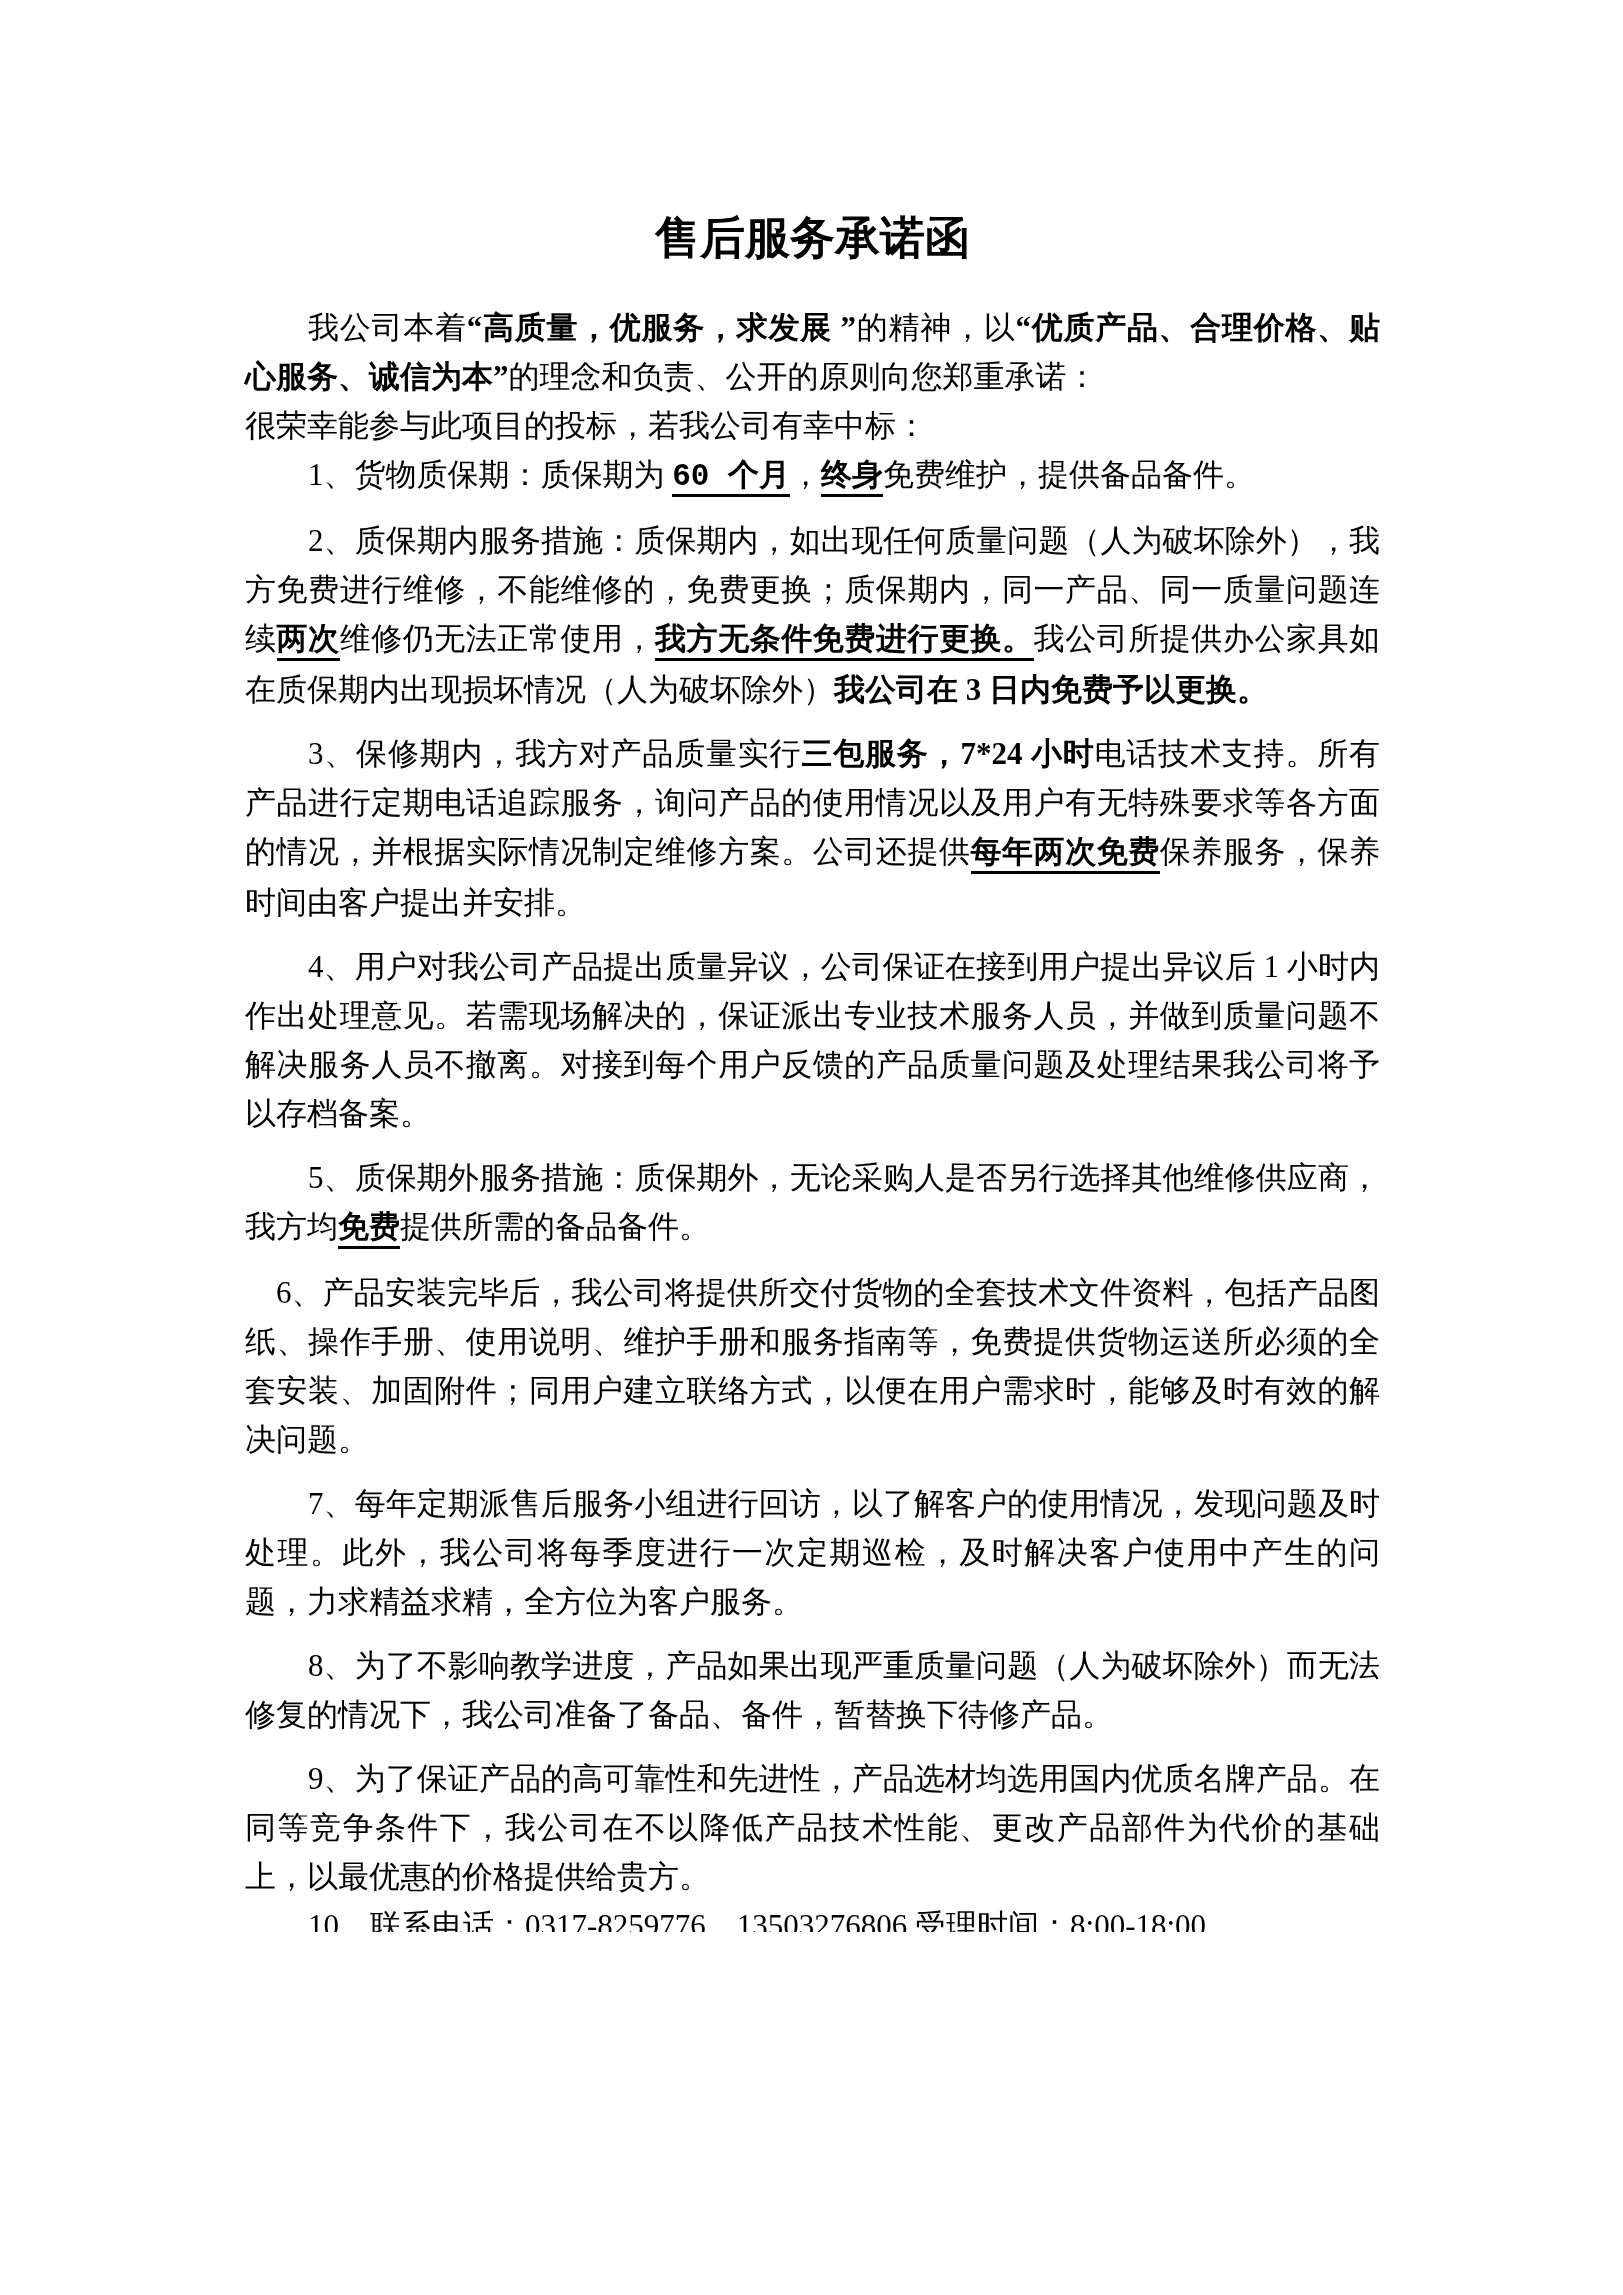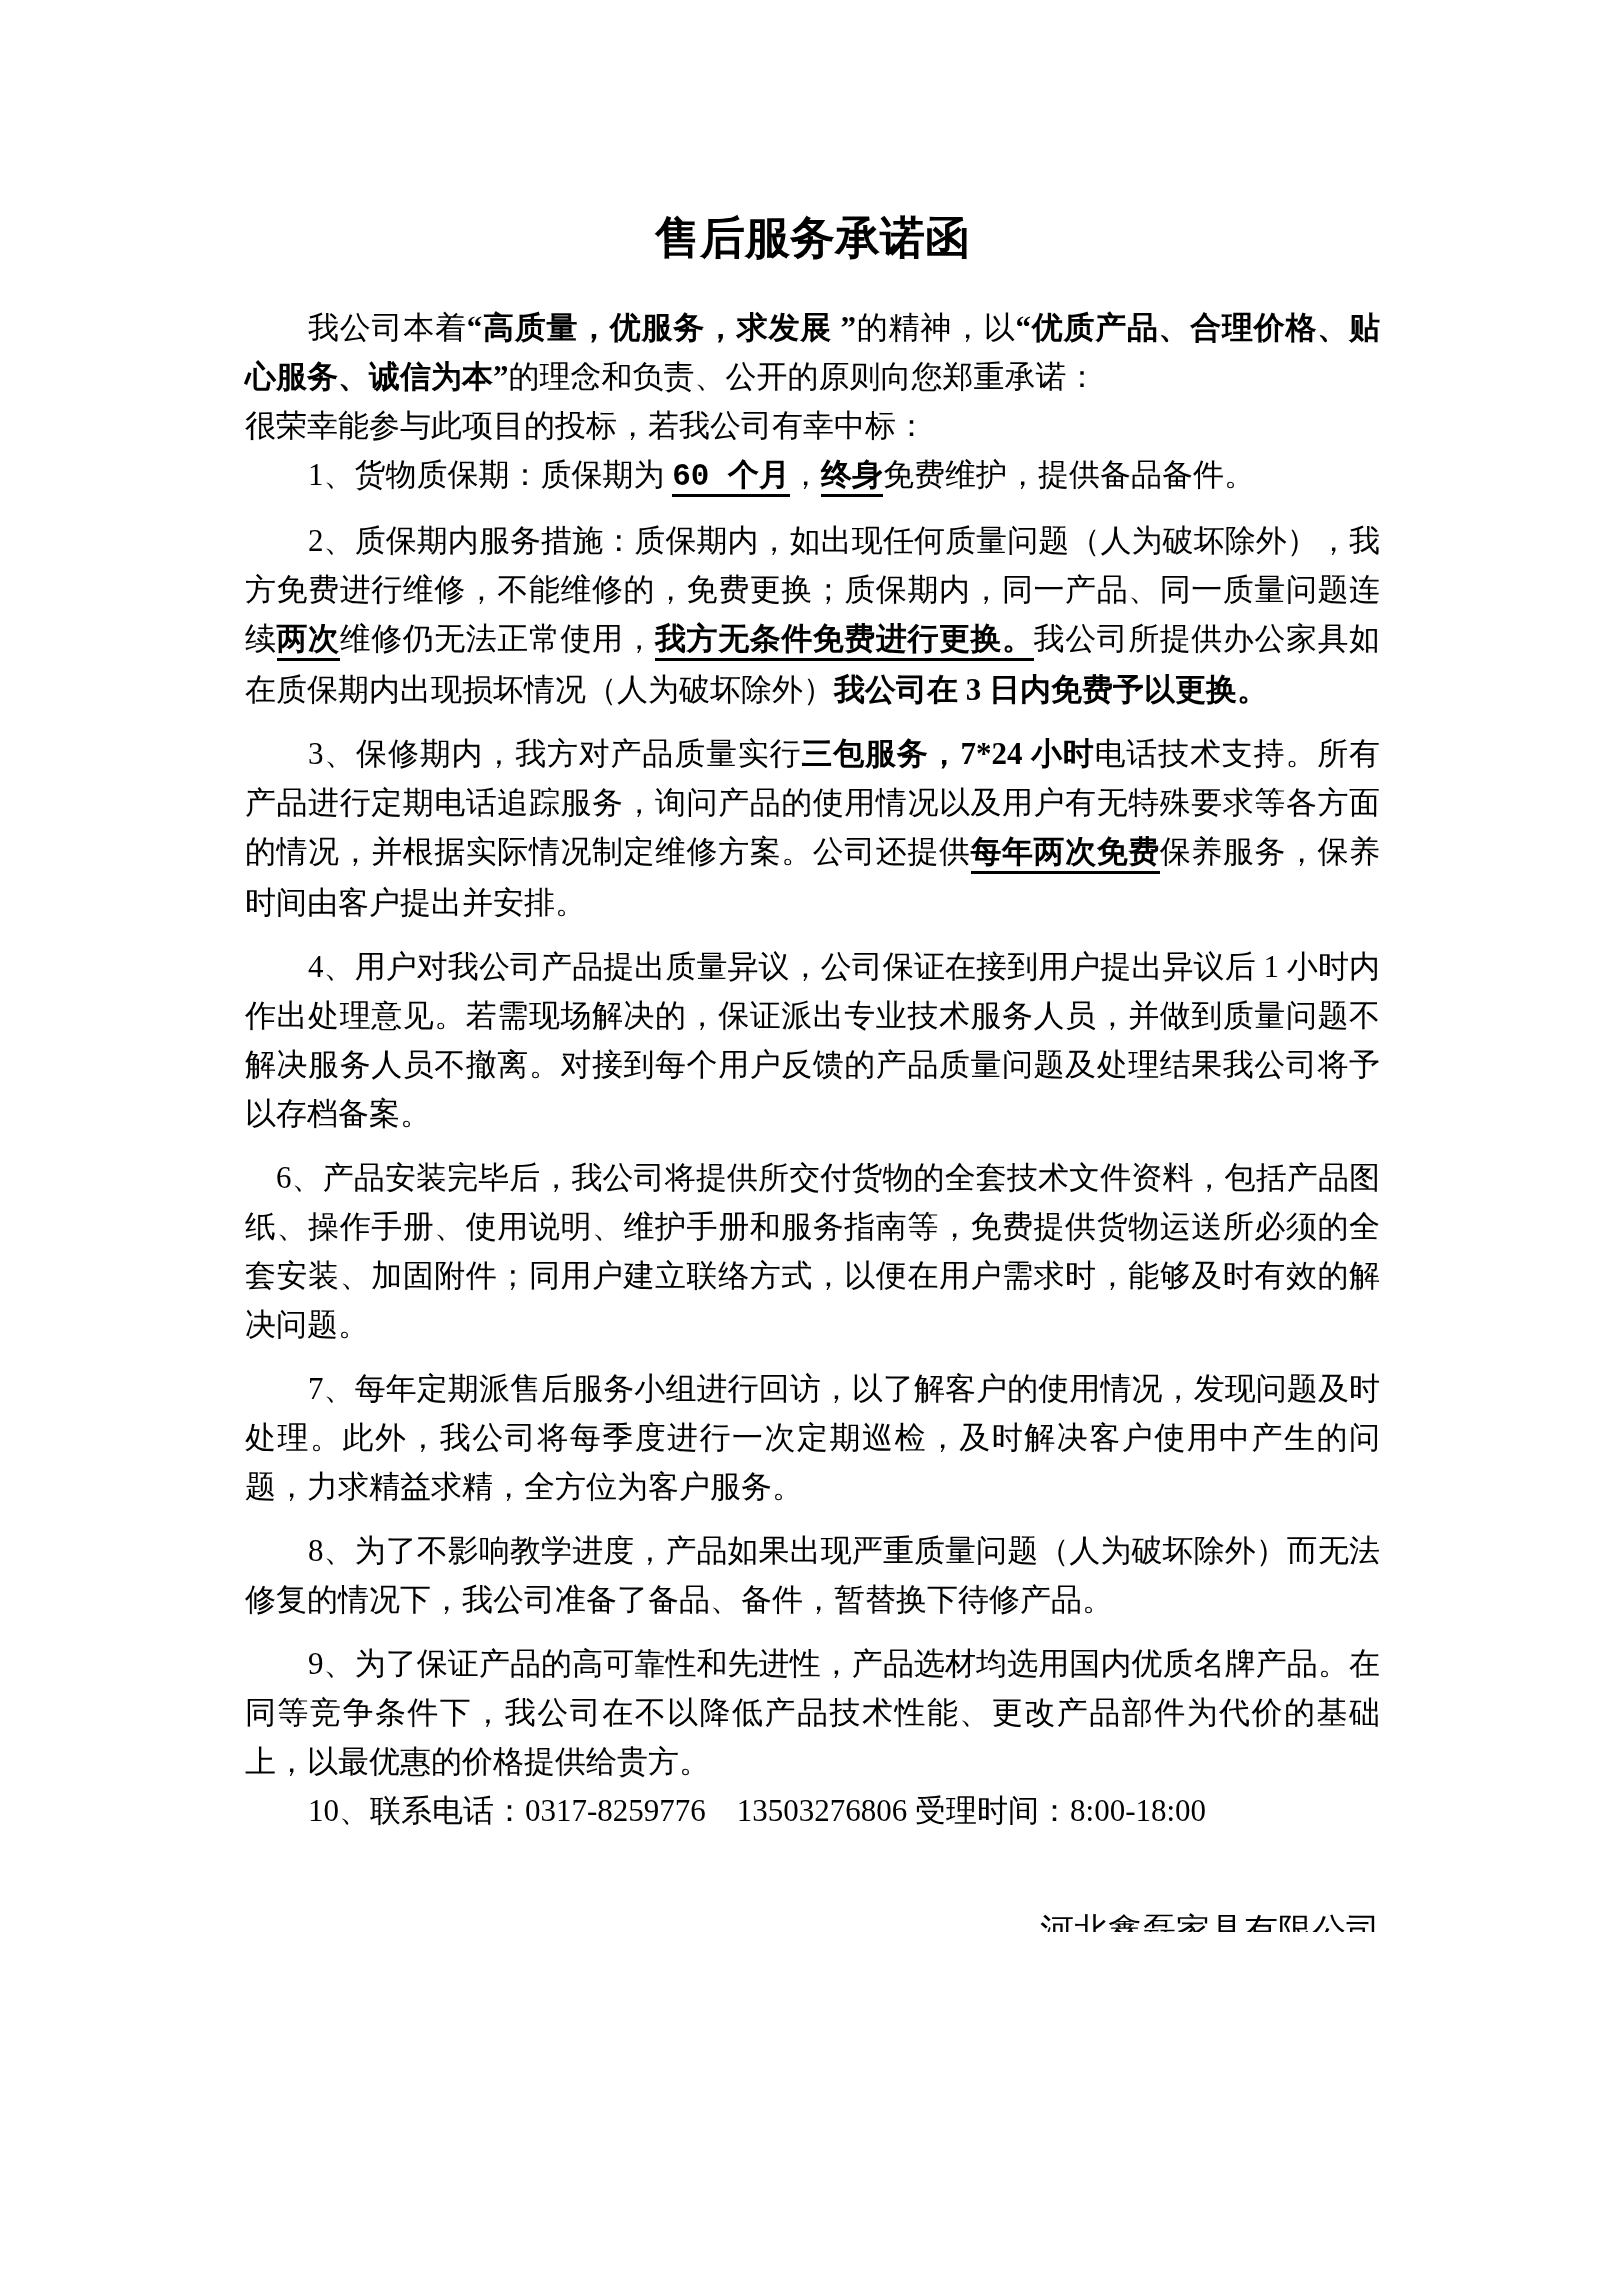--- a/index.html
+++ b/index.html
@@ -50,20 +50,21 @@
 <div class="page">
   <h1 class="doc-title">售后服务承诺函</h1>
 
   <div>
       <p class="para ind2"><span>我公司本着</span><span class="b">“高质量，优服务，求发展 ”</span><span>的精神，以</span><span class="b">“优质产品、合理价格、贴心服务、诚信为本”</span><span>的理念和负责、公开的原则向您郑重承诺：</span></p>
       <p class="para"><span>很荣幸能参与此项目的投标，若我公司有幸中标：</span></p>
       <p class="para ind2"><span>1、货物质保期：质保期为 </span><span class="b u">60 个月</span><span>，</span><span class="b u">终身</span><span>免费维护，提供备品备件。</span></p>
       <p class="para ind2 spaced"><span>2、质保期内服务措施：质保期内，如出现任何质量问题（人为破坏除外），我方免费进行维修，不能维修的，免费更换；质保期内，同一产品、同一质量问题连续</span><span class="b u">两次</span><span>维修仍无法正常使用，</span><span class="b u">我方无条件免费进行更换。</span><span>我公司所提供办公家具如在质保期内出现损坏情况（人为破坏除外）</span><span class="b">我公司在 3 日内免费予以更换。</span></p>
       <p class="para ind2 spaced"><span>3、保修期内，我方对产品质量实行</span><span class="b">三包服务，7*24 小时</span><span>电话技术支持。所有产品进行定期电话追踪服务，询问产品的使用情况以及用户有无特殊要求等各方面的情况，并根据实际情况制定维修方案。公司还提供</span><span class="b u">每年两次免费</span><span>保养服务，保养时间由客户提出并安排。</span></p>
       <p class="para ind2 spaced"><span>4、用户对我公司产品提出质量异议，公司保证在接到用户提出异议后 1 小时内作出处理意见。若需现场解决的，保证派出专业技术服务人员，并做到质量问题不解决服务人员不撤离。对接到每个用户反馈的产品质量问题及处理结果我公司将予以存档备案。</span></p>
+      <p class="para ind2 spaced"><span>5、质保期外服务措施：质保期外，无论采购人是否另行选择其他维修供应商，我方均</span><span class="b u">免费</span><span>提供所需的备品备件。</span></p>
       <p class="para ind1 spaced"><span>6、产品安装完毕后，我公司将提供所交付货物的全套技术文件资料，包括产品图纸、操作手册、使用说明、维护手册和服务指南等，免费提供货物运送所必须的全套安装、加固附件；同用户建立联络方式，以便在用户需求时，能够及时有效的解决问题。</span></p>
       <p class="para ind2 spaced"><span>7、每年定期派售后服务小组进行回访，以了解客户的使用情况，发现问题及时处理。此外，我公司将每季度进行一次定期巡检，及时解决客户使用中产生的问题，力求精益求精，全方位为客户服务。</span></p>
       <p class="para ind2 spaced"><span>8、为了不影响教学进度，产品如果出现严重质量问题（人为破坏除外）而无法修复的情况下，我公司准备了备品、备件，暂替换下待修产品。</span></p>
       <p class="para ind2 spaced"><span>9、为了保证产品的高可靠性和先进性，产品选材均选用国内优质名牌产品。在同等竞争条件下，我公司在不以降低产品技术性能、更改产品部件为代价的基础上，以最优惠的价格提供给贵方。</span></p>
       <p class="para ind2"><span>10、联系电话：0317-8259776　13503276806 受理时间：8:00-18:00</span></p>
     </div>
 
   <p class="signature">河北鑫磊家具有限公司</p>
 </div>
 

